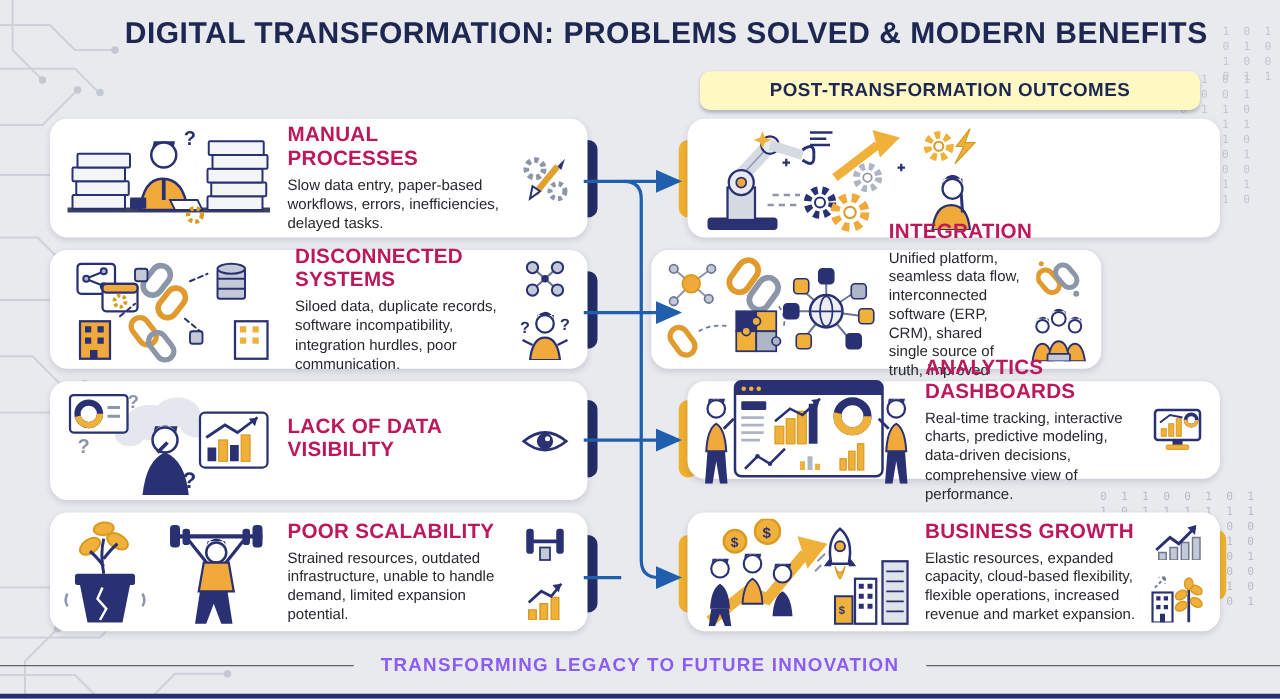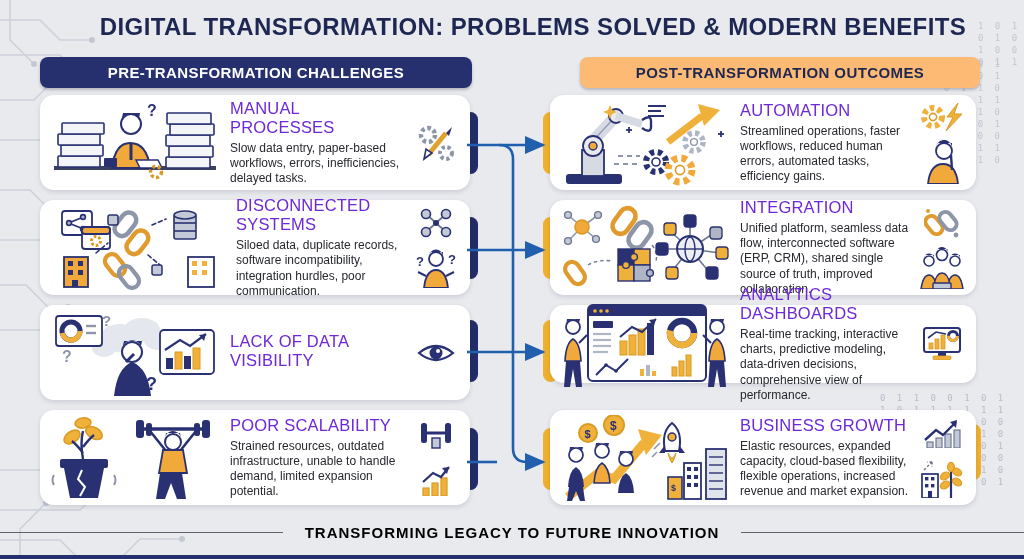--- a/index.html
+++ b/index.html
@@ -5,39 +5,39 @@
   html,body{margin:0;padding:0;}
   body{width:1024px;height:559px;overflow:hidden;background:#e9eaee;font-family:"Liberation Sans",sans-serif;position:relative;}
   .stage{position:absolute;inset:0;width:1024px;height:559px;}
 
   .main-title{position:absolute;top:13px;left:0;width:1024px;text-align:center;
     font-size:24px;font-weight:800;letter-spacing:.4px;color:#1d2752;margin-left:21px;}
 
   .pill{position:absolute;top:57px;height:31px;border-radius:8px;display:flex;align-items:center;justify-content:center;
     font-size:15px;font-weight:800;letter-spacing:.4px;box-shadow:0 2px 3px rgba(20,25,60,.25);}
   .pill.left{left:40px;width:432px;background:#27306e;color:#ffffff;}
-  .pill.right{left:580px;width:400px;background:#fdba74;color:#1d2752;}
+  .pill.right{left:560px;width:400px;background:#fef9c3;color:#1d2752;}
 
   .card{position:absolute;background:#ffffff;border-radius:14px;box-shadow:0 2px 5px rgba(30,35,70,.14);
     display:flex;align-items:center;padding:4px 8px 4px 6px;box-sizing:border-box;}
   .card .illus{flex:0 0 178px;display:flex;align-items:center;justify-content:center;}
   .card .body{flex:1 1 auto;min-width:0;padding:0 4px 0 6px;}
-  .card .title{font-size:16.5px;font-weight:400;color:#6d28d9;letter-spacing:.2px;margin-bottom:4px;}
+  .card .title{font-size:16.5px;font-weight:700;color:#be185d;letter-spacing:.2px;margin-bottom:4px;}
   .card .desc{font-size:12px;line-height:1.26;color:#26282e;font-weight:500;}
   .card .icon-col{flex:0 0 52px;display:flex;flex-direction:column;align-items:center;justify-content:space-around;gap:4px;height:86px;}
 
   .tab{position:absolute;width:15px;height:62px;border-radius:8px;}
   .tab.navy{background:#232c66;}
   .tab.gold{background:#f0b02f;}
 
   .connectors{position:absolute;left:455px;top:90px;width:110px;height:420px;}
 
   .footer{position:absolute;left:0;top:524px;width:1024px;display:flex;align-items:center;}
   .footer .rule{flex:1 1 auto;height:1px;background:#5d626d;}
-  .footer .ftext{flex:0 0 auto;padding:0 22px;font-size:15px;font-weight:700;letter-spacing:1px;color:#000000;}
+  .footer .ftext{flex:0 0 auto;padding:0 22px;font-size:15px;font-weight:700;letter-spacing:1px;color:#8b5cf6;}
 
   .bottom-bar{position:absolute;left:0;bottom:0;width:1024px;height:4px;background:#27306e;}
 
   .binary{position:absolute;font-family:"DejaVu Sans Mono",monospace;color:#c2c7d1;font-size:9px;line-height:12px;
     letter-spacing:3px;white-space:pre-line;user-select:none;}
   .deco{position:absolute;}
 </style>
 </head>
 <body>
 
@@ -99,21 +99,20 @@
 1 0 1 1 1 1 1 1
 1 1 1 0 1 0 0 0
 1 0 1 0 0 1 1 0
 0 1 0 1 0 1 0 1
 1 0 0 1 0 1 0 0
 0 1 0 1 1 0 1 0
 1 0 1 0 0 1 0 1</div>
 
   <div class="main-title">DIGITAL TRANSFORMATION: PROBLEMS SOLVED &amp; MODERN BENEFITS</div>
 
-  <div class="pill left">PRE-TRANSFORMATION CHALLENGES</div>
   <div class="pill right">POST-TRANSFORMATION OUTCOMES</div>
 
   <div class="tab navy" style="left:463px;top:112px;"></div>
   <div class="tab navy" style="left:463px;top:217px;"></div>
   <div class="tab navy" style="left:463px;top:320px;"></div>
   <div class="tab navy" style="left:463px;top:428px;"></div>
   <div class="tab gold" style="left:543px;top:112px;"></div>
   <div class="tab gold" style="left:543px;top:217px;"></div>
   <div class="tab gold" style="left:543px;top:320px;"></div>
   <div class="tab gold" style="left:543px;top:428px;"></div>
@@ -367,40 +366,36 @@
         <polygon points="138,4 160,10 144,26" fill="#f0b13b"></polygon>
         <g stroke="#2a3173" stroke-width="1.8">
           <line x1="66" y1="30" x2="72" y2="30"></line>
             <line x1="69" y1="27" x2="69" y2="33"></line>
           <line x1="158" y1="34" x2="164" y2="34"></line>
             <line x1="161" y1="31" x2="161" y2="37"></line>
         </g>
         <path d="M50,5 l2,5 5,2 -5,2 -2,5 -2,-5 -5,-2 5,-2 z" fill="#f0b13b"></path>
       </svg>
     </div>
-    <div class="body">
-      <div class="title">AUTOMATION</div>
-      <div class="desc">Streamlined operations, faster workflows, reduced human errors, automated tasks, efficiency gains.</div>
-    </div>
     <div class="icon-col">
       <svg width="44" height="30" viewBox="0 0 44 30">
         <circle cx="13" cy="15" r="9" fill="none" stroke="#f0b13b" stroke-width="6" stroke-dasharray="4.4 3.4"></circle>
         <circle cx="13" cy="15" r="3.6" fill="#ffffff" stroke="#d99b23" stroke-width="1.6"></circle>
         <polygon points="38,1 27,15 33,15 26,29 42,12 34,12" fill="#f0b13b" stroke="#d99b23" stroke-width="1"></polygon>
       </svg>
       <svg width="42" height="44" viewBox="0 0 42 44">
         <circle cx="23" cy="11" r="8" fill="#ffffff" stroke="#2a3173" stroke-width="1.8"></circle>
         <path d="M15,9 a8,8 0 0 1 16,-2 l0,-4 h-15 z" fill="#2a3173"></path>
         <path d="M7,44 q2,-20 15,-20 q13,0 15,20 z" fill="#f0a93a" stroke="#2a3173" stroke-width="1.8"></path>
         <line x1="31" y1="30" x2="30" y2="15" stroke="#2a3173" stroke-width="2.4"></line>
       </svg>
     </div>
   </div>
 
-  <div class="card" style="left:550px;top:200px;width:426px;height:95px;">
+  <div class="card" style="left:521px;top:200px;width:360px;height:95px;">
     <div class="illus">
       <svg width="170" height="86" viewBox="0 0 170 86">
         <g stroke="#8d95a8" stroke-width="1.6">
           <line x1="22" y1="22" x2="8" y2="10"></line>
             <line x1="22" y1="22" x2="38" y2="10"></line>
           <line x1="22" y1="22" x2="8" y2="36"></line>
             <line x1="22" y1="22" x2="36" y2="34"></line>
         </g>
         <circle cx="22" cy="22" r="7" fill="#f0a93a" stroke="#d99b23" stroke-width="1.6"></circle>
         <g fill="#c3c9d6" stroke="#6d7790" stroke-width="1.4">

